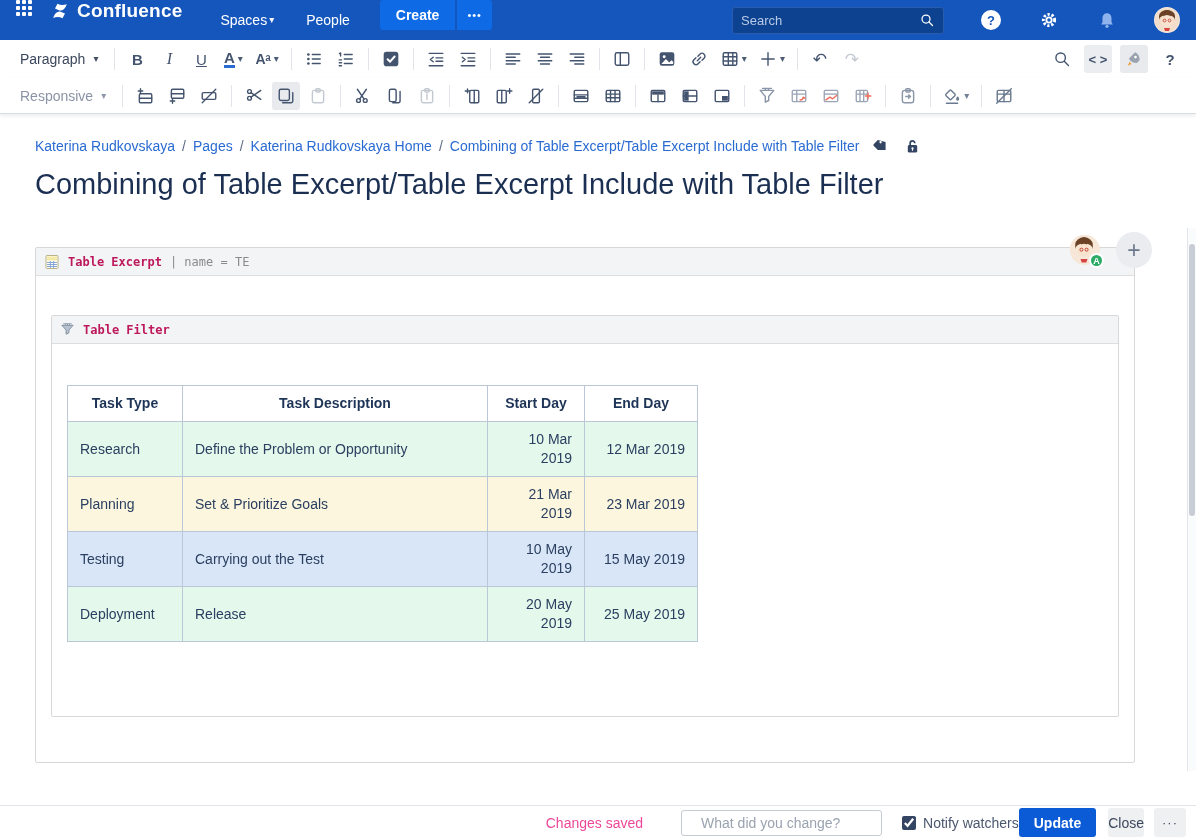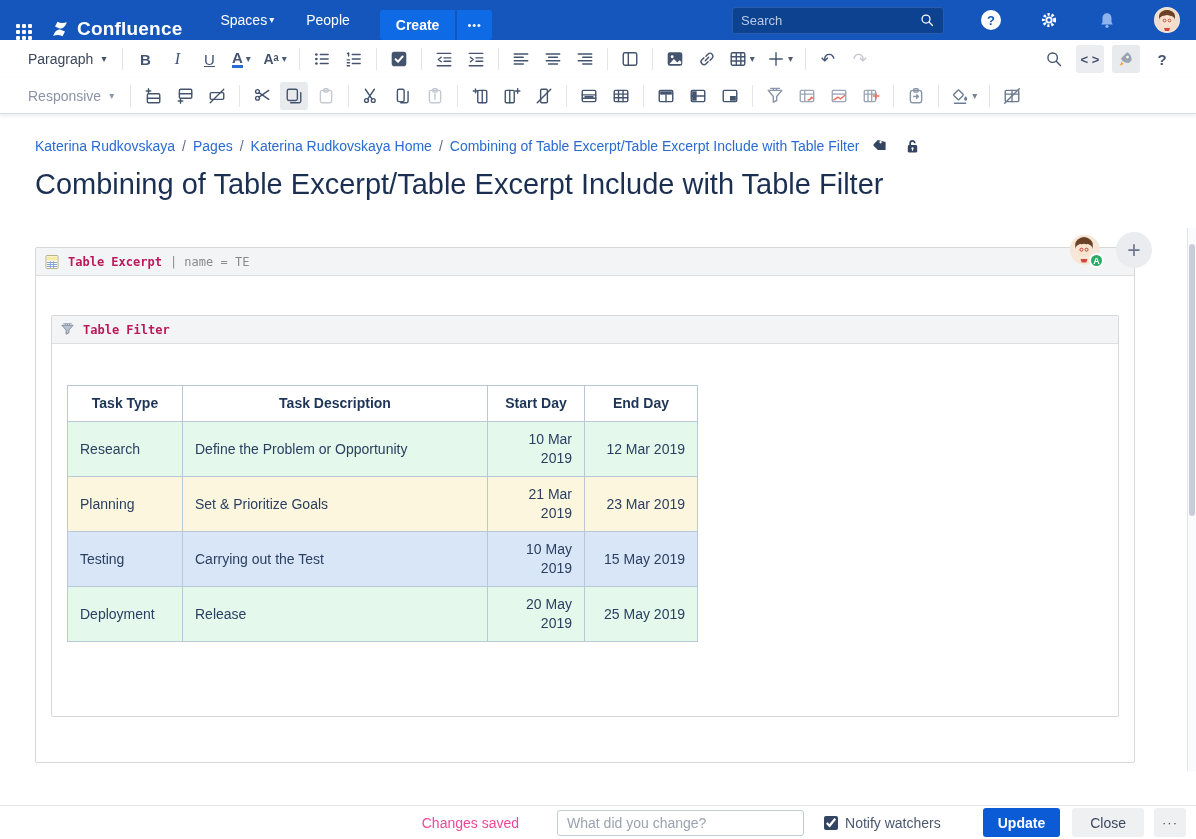--- a/index.html
+++ b/index.html
@@ -6,39 +6,39 @@
     --c-navbar:#1456bb; --c-create:#0f6ae5; --c-update:#0b5ad6; --c-link:#2a6bd2;
     --c-ink:#172b4d; --c-icon:#44546f; --c-icon2:#5e6c84; --c-dis:#c3c9d1;
     --c-tblborder:#b9c7d6;
   }
   *{box-sizing:border-box;margin:0;padding:0}
   html,body{width:1196px;height:839px;overflow:hidden}
   body{font-family:"Liberation Sans",sans-serif;background:#fff;color:var(--c-ink);display:flex;flex-direction:column}
 
   
   .navbar{height:40px;flex:0 0 40px;background:var(--c-navbar);display:flex;align-items:center;padding:0 16px;color:#fff}
-  .nav-left{display:flex;align-items:flex-end;gap:8px}
+  .nav-left{display:flex;align-items:flex-start;gap:8px}
   .appgrid{display:grid;grid-template-columns:repeat(3,4px);grid-gap:2px;margin-right:10px;cursor:pointer}
   .appgrid i{width:4px;height:4px;background:#fff;border-radius:1px;display:block}
   .brand{display:flex;align-items:center;gap:7px;font-size:19px;font-weight:700;letter-spacing:.2px;margin-right:18px}
   .nav-item{font-size:14px;padding:0 12px;display:flex;align-items:center;gap:2px;cursor:pointer;height:40px}
   .caret{font-size:10px;line-height:1;opacity:.95}
   .create-group{display:flex;margin-left:10px}
   .btn-create{background:var(--c-create);color:#fff;border:none;font-size:14px;font-weight:700;height:30px;padding:0 16px;border-radius:3px 0 0 3px;cursor:pointer;font-family:inherit}
   .btn-create-more{background:var(--c-create);color:#fff;border:none;height:30px;padding:0 10px;margin-left:2px;border-radius:0 3px 3px 0;cursor:pointer;font-size:11px;letter-spacing:1px;font-family:inherit}
   .nav-right{margin-left:auto;display:flex;align-items:center;gap:36px}
   .searchbox{width:212px;height:27px;background:#0c428f;border:1px solid #2a5cae;border-radius:3px;display:flex;align-items:center;padding:0 8px}
   .searchbox input{flex:1;background:transparent;border:none;outline:none;color:#fff;font-size:13px;font-family:inherit}
   .searchbox input::placeholder{color:#b9c9e6}
   .nav-ic{width:22px;height:22px;display:flex;align-items:center;justify-content:center;cursor:pointer}
   .help-circle{width:20px;height:20px;border-radius:50%;background:#fff;color:var(--c-navbar);font-size:13px;font-weight:700;display:flex;align-items:center;justify-content:center}
   .avatar-nav{width:26px;height:26px;border-radius:50%;background:#f3ddcb;overflow:hidden;border:1px solid rgba(255,255,255,.35)}
 
   
-  .toolbar{display:flex;align-items:center;padding:0 20px;background:#fff}
+  .toolbar{display:flex;align-items:center;padding:0 12px;background:#fff}
   .toolbar1{height:38px;flex:0 0 38px}
   .toolbar2{height:36px;flex:0 0 36px;border-bottom:1px solid #d8dde3;box-shadow:0 2px 4px rgba(9,30,66,.08);position:relative;z-index:3}
   .tb-group{display:flex;align-items:center;gap:4px}
   .tb-sep{width:1px;height:22px;background:#e2e4e9;margin:0 8px}
   .tb-btn{min-width:28px;height:28px;border:none;background:transparent;border-radius:3px;display:flex;align-items:center;justify-content:center;gap:3px;cursor:pointer;color:var(--c-icon);font-family:inherit;font-size:15px;padding:0 4px}
   .tb-btn.active{background:#e8eaee}
   .tb-btn.disabled{color:var(--c-dis);cursor:default}
   .tb-dd{font-size:14px;color:#3b475c;gap:8px;padding:0 8px}
   .tb-dd.muted{color:#8a93a5}
   .glyph-b{font-weight:800;font-size:15px}
@@ -80,26 +80,26 @@
   table.task{border-collapse:collapse;table-layout:fixed;width:630px;font-size:14px}
   table.task th,table.task td{border:1px solid var(--c-tblborder);padding:8px 12px;line-height:19px;vertical-align:middle}
   table.task th{background:#fff;font-weight:700;color:#1e3456;text-align:center;height:36px}
   table.task td{color:#2b4060}
   table.task td.num{text-align:right;white-space:pre-line}
   .col-type{width:115px}.col-desc{width:305px}.col-start{width:97px}.col-end{width:113px}
 
   
   .footer{flex:0 0 34px;height:34px;background:#fff;border-top:1px solid #e1e4e8;display:flex;align-items:center;padding:0 10px;position:relative;z-index:4}
   .footer .status{margin-left:auto;color:#ec4899;font-size:14px}
-  .comment-input{width:247px;height:26px;border:1px solid #c5cbd3;border-radius:3px;margin-left:38px;padding:0 9px;font-size:14px;font-family:inherit;color:#344563;outline:none}
+  .comment-input{width:201px;height:26px;border:1px solid #c5cbd3;border-radius:3px;margin-left:38px;padding:0 19px;font-size:14px;font-family:inherit;color:#344563;outline:none}
   .comment-input::placeholder{color:#9aa3b0}
   .notify{display:flex;align-items:center;gap:7px;margin-left:20px;color:#4a576e;font-size:14px}
   .notify input{width:14px;height:14px;accent-color:#344563}
-  .btn-update{margin-left:42px;background:var(--c-update);color:#fff;border:none;border-radius:3px;height:29px;padding:0 15px;font-size:14px;font-weight:700;cursor:pointer;font-family:inherit}
-  .btn-close{margin-left:12px;background:#eef0f2;color:#3b475c;border:none;border-radius:3px;height:29px;padding:0 18px;font-size:14px;cursor:pointer;font-family:inherit}
+  .btn-update{background:var(--c-update);color:#fff;border:none;border-radius:3px;height:29px;padding:0 15px;font-size:14px;font-weight:700;cursor:pointer;font-family:inherit}
+  .btn-close{margin-left:12px;background:#eef0f2;color:#3b475c;border:none;border-radius:3px;height:29px;padding:0 0;font-size:14px;cursor:pointer;font-family:inherit}
   .btn-fmore{margin-left:10px;background:#eef0f2;color:#3b475c;border:none;border-radius:3px;height:29px;width:32px;font-size:13px;letter-spacing:1px;cursor:pointer;font-family:inherit}
 
   
   .scroll-track{position:absolute;right:0;top:114px;bottom:34px;width:9px;background:#fafbfc;border-left:1px solid #e2e5ea;z-index:5}
   .scroll-thumb{position:absolute;right:1px;top:16px;width:6px;height:272px;background:#c9ced6;border-radius:3px}
 </style>
 </head>
 <body>
 
 <nav class="navbar">

